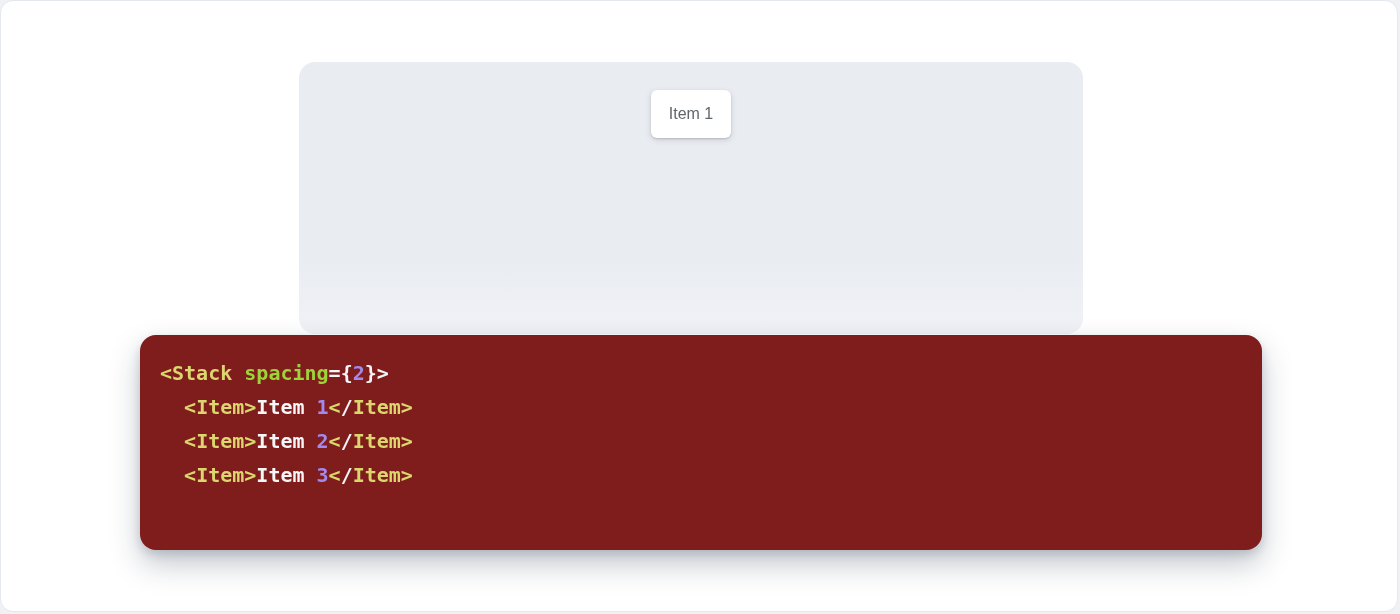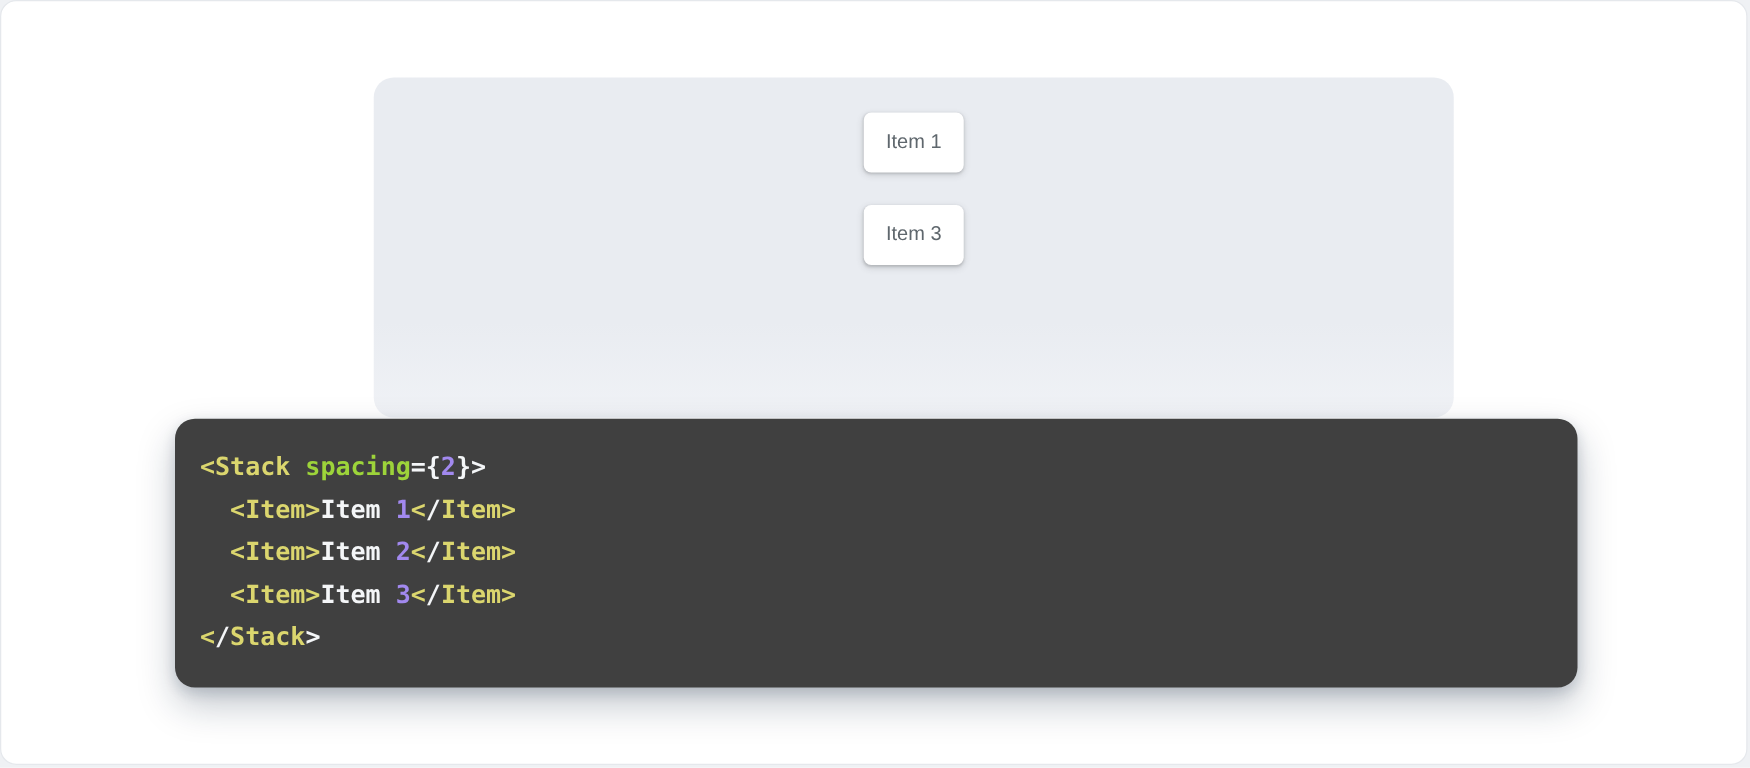--- a/index.html
+++ b/index.html
@@ -18,21 +18,21 @@
     height: 612px;
     background: #ffffff;
     border: 1px solid #e5e8ec;
     border-radius: 13px;
     box-sizing: border-box;
   }
   .demo-panel {
     position: absolute;
     left: 298px;
     top: 61px;
-    width: 864px;
+    width: 784px;
     height: 272px;
     border-radius: 16px;
     background: linear-gradient(180deg, #e9ecf1 0%, #e9ecf1 72%, #f0f2f6 100%);
     display: flex;
     flex-direction: column;
     align-items: center;
     padding-top: 28px;
     box-sizing: border-box;
     gap: 26px;
   }
@@ -76,27 +76,23 @@
 </head>
 <body style="background: rgb(239, 241, 244);">
 
 <div class="page" style="background: rgb(255, 255, 255);">
 
   <div class="demo-panel">
 
   <div class="item-card" style="background: rgb(255, 255, 255);">
         <span class="item-card-label" style="color: rgb(95, 103, 109);">Item 1</span>
       </div>
-      <div class="item-card" style="background: rgb(255, 255, 255);">
-        <span class="item-card-label" style="color: rgb(95, 103, 109);">Item 3</span>
-      </div>
     </div>
 
-  <div class="code-block" style="background: #404040; padding-left: 20px;">
+  <div class="code-block" style="background: #7f1d1d; padding-left: 20px;">
 
   <div class="code-line"><span style="color: rgb(219, 214, 110);">&lt;Stack </span><span style="color: rgb(157, 212, 58);">spacing</span><span style="color: rgb(244, 246, 248);">={</span><span style="color: rgb(162, 137, 239);">2</span><span style="color: rgb(244, 246, 248);">}&gt;</span></div>
       <div class="code-line"><span style="color: rgb(244, 246, 248);">  </span><span style="color: rgb(219, 214, 110);">&lt;Item&gt;</span><span style="color: rgb(244, 246, 248);">Item </span><span style="color: rgb(162, 137, 239);">1</span><span style="color: rgb(219, 214, 110);">&lt;</span><span style="color: rgb(244, 246, 248);">/</span><span style="color: rgb(219, 214, 110);">Item&gt;</span></div>
       <div class="code-line"><span style="color: rgb(244, 246, 248);">  </span><span style="color: rgb(219, 214, 110);">&lt;Item&gt;</span><span style="color: rgb(244, 246, 248);">Item </span><span style="color: rgb(162, 137, 239);">2</span><span style="color: rgb(219, 214, 110);">&lt;</span><span style="color: rgb(244, 246, 248);">/</span><span style="color: rgb(219, 214, 110);">Item&gt;</span></div>
       <div class="code-line"><span style="color: rgb(244, 246, 248);">  </span><span style="color: rgb(219, 214, 110);">&lt;Item&gt;</span><span style="color: rgb(244, 246, 248);">Item </span><span style="color: rgb(162, 137, 239);">3</span><span style="color: rgb(219, 214, 110);">&lt;</span><span style="color: rgb(244, 246, 248);">/</span><span style="color: rgb(219, 214, 110);">Item&gt;</span></div>
-      <div class="code-line"><span style="color: rgb(219, 214, 110);">&lt;</span><span style="color: rgb(244, 246, 248);">/</span><span style="color: rgb(219, 214, 110);">Stack</span><span style="color: rgb(244, 246, 248);">&gt;</span></div>
     </div>
 
 </div>
 
 </body></html>

